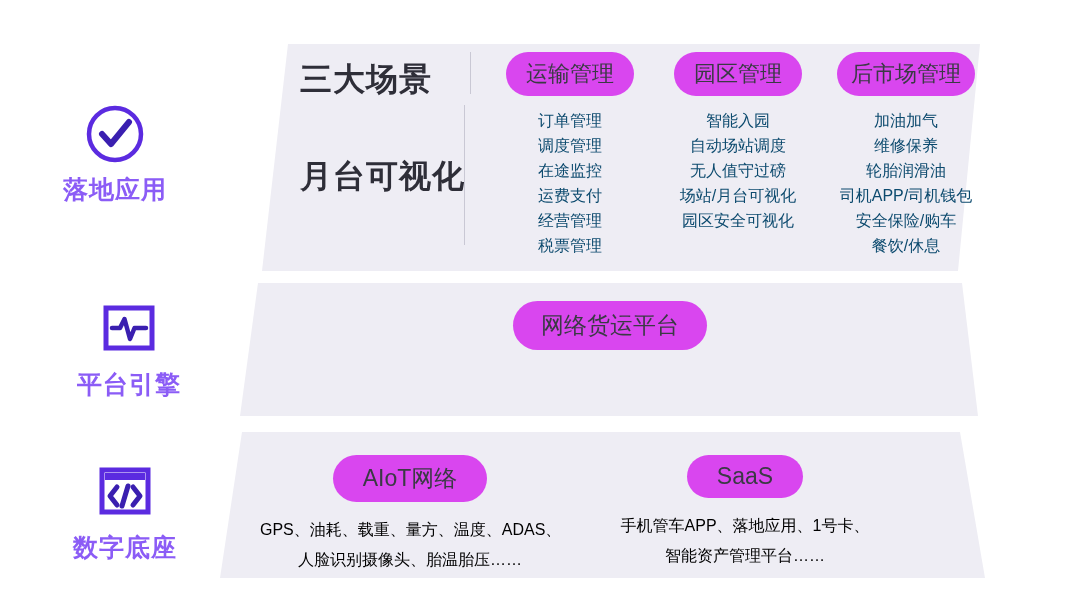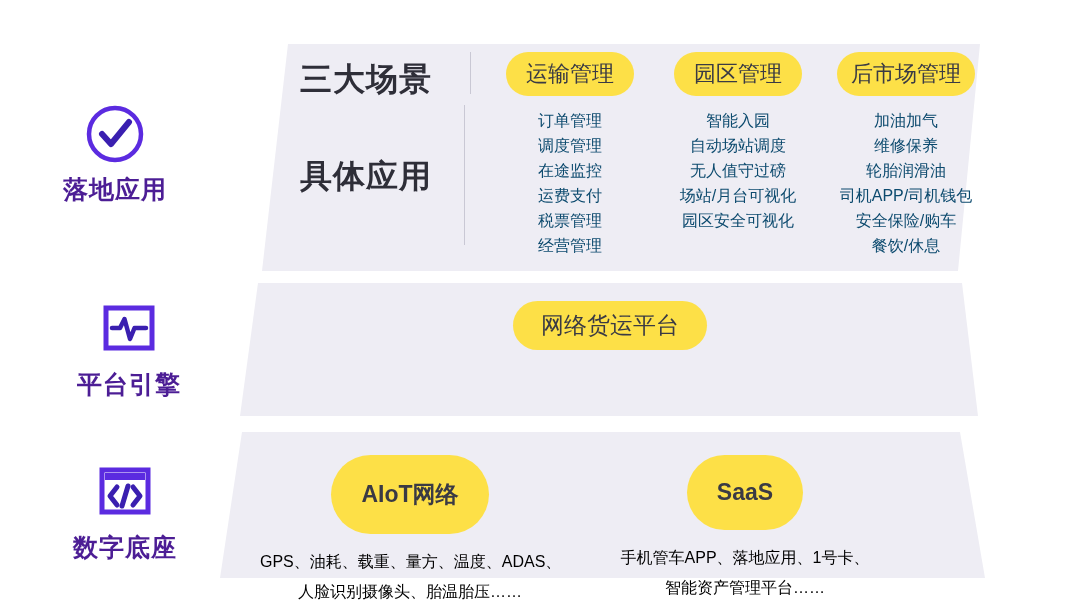--- a/index.html
+++ b/index.html
@@ -32,21 +32,21 @@
   .rail-icon {
     width: 68px;
     height: 68px;
     margin: 0 auto 8px auto;
     display: block;
   }
   .rail-label {
     font-size: 25px;
     font-weight: bold;
     letter-spacing: 1px;
-    color: #4c1d95;
+    color: #8b5cf6;
     line-height: 1.1;
   }
 
   
   .band {
     position: absolute;
     background: #eeedf4;
   }
   #band1 {
     left: 240px; top: 44px;
@@ -59,21 +59,21 @@
     clip-path: polygon(18px 0, 722px 0, 738px 133px, 0px 133px);
   }
   #band3 {
     left: 220px; top: 432px;
     width: 765px; height: 146px;
     clip-path: polygon(22px 0, 740px 0, 765px 146px, 0px 146px);
   }
 
   
   .pill {
-    background: #fde047;
+    background: #d946ef;
     border-radius: 999px;
     color: #3a3a44;
     display: inline-block;
     text-align: center;
     white-space: nowrap;
   }
   .row-label {
     font-size: 32px;
     font-weight: bold;
     color: #2e2e38;
@@ -147,22 +147,21 @@
   }
 
   
   .b3-col {
     position: absolute;
     width: 300px;
     text-align: center;
   }
   .b3-col .pill {
     font-size: 23px;
-    padding: 24px 30px;
-    font-weight: bold;
+    padding: 8px 30px;
   }
   .b3-lines {
     margin-top: 13px;
     font-size: 16px;
     line-height: 30px;
     color: #000000;
   }
   .b3-lines div { white-space: nowrap; }
   #b3c1 { left: 260px; top: 455px; }
   #b3c2 { left: 595px; top: 455px; }
@@ -202,34 +201,34 @@
       <rect x="11" y="12" width="46" height="42" fill="none" stroke="#5b2be0" stroke-width="5"></rect>
       <rect x="14" y="15" width="40" height="7" fill="#5b2be0"></rect>
       <path d="M26 29 L19 38 L26 47" fill="none" stroke="#3a1fb0" stroke-width="5" stroke-linecap="round" stroke-linejoin="round"></path>
       <path d="M42 29 L49 38 L42 47" fill="none" stroke="#3a1fb0" stroke-width="5" stroke-linecap="round" stroke-linejoin="round"></path>
       <path d="M37 28 L31 48" fill="none" stroke="#3a1fb0" stroke-width="5" stroke-linecap="round"></path>
     </svg>
     <div class="rail-label">数字底座</div>
   </div>
 
   <div class="row-label" id="b1-label-scenes">三大场景</div>
-  <div class="row-label" id="b1-label-apps">具体应用</div>
+  <div class="row-label" id="b1-label-apps">月台可视化</div>
 
   <div class="vdiv" id="b1-div-top"></div>
   <div class="vdiv" id="b1-div-body"></div>
 
   <div class="b1-col" id="b1c1">
     <div class="pill">运输管理</div>
     <div class="b1-list">
       <div>订单管理</div>
       <div>调度管理</div>
       <div>在途监控</div>
       <div>运费支付</div>
+      <div>经营管理</div>
       <div>税票管理</div>
-      <div>经营管理</div>
     </div>
   </div>
 
   <div class="b1-col" id="b1c2">
     <div class="pill">园区管理</div>
     <div class="b1-list">
       <div>智能入园</div>
       <div>自动场站调度</div>
       <div>无人值守过磅</div>
       <div>场站/月台可视化</div>

